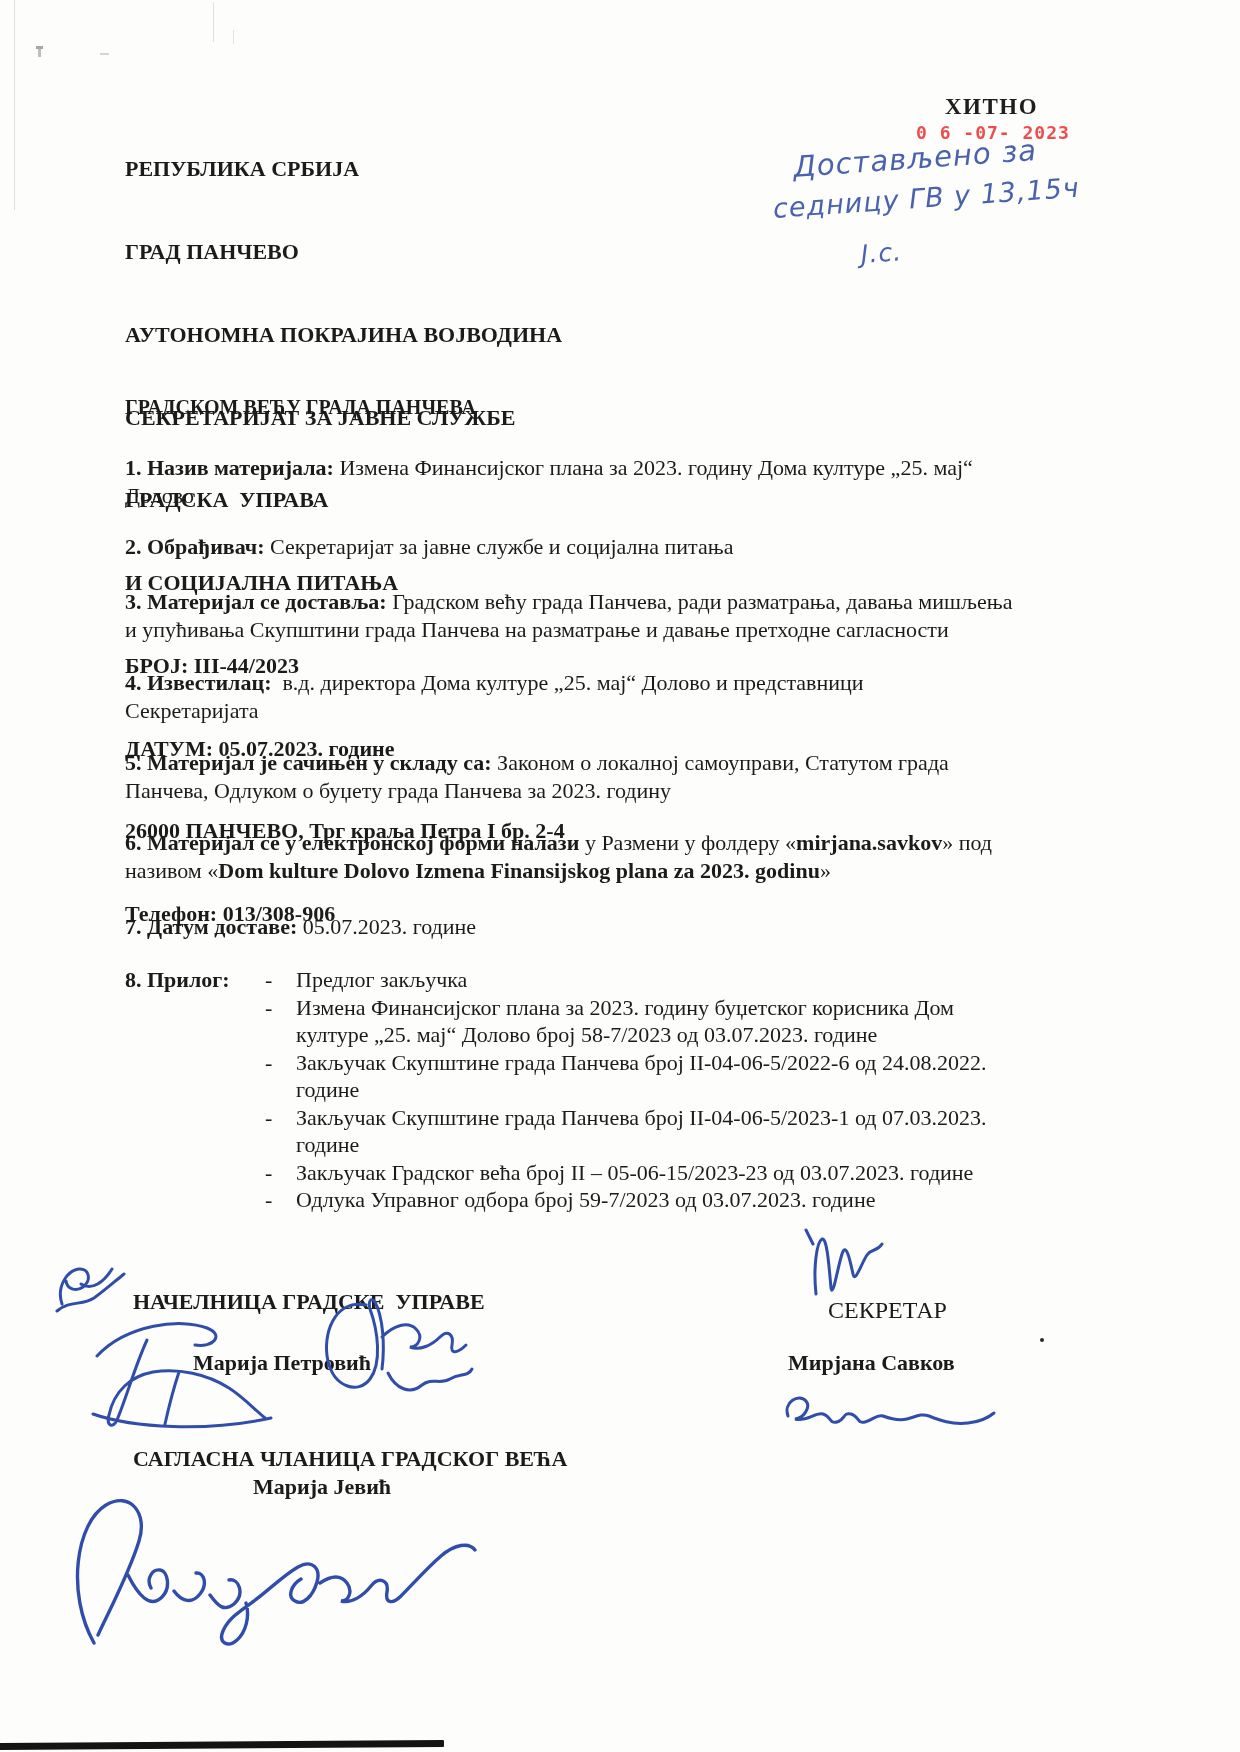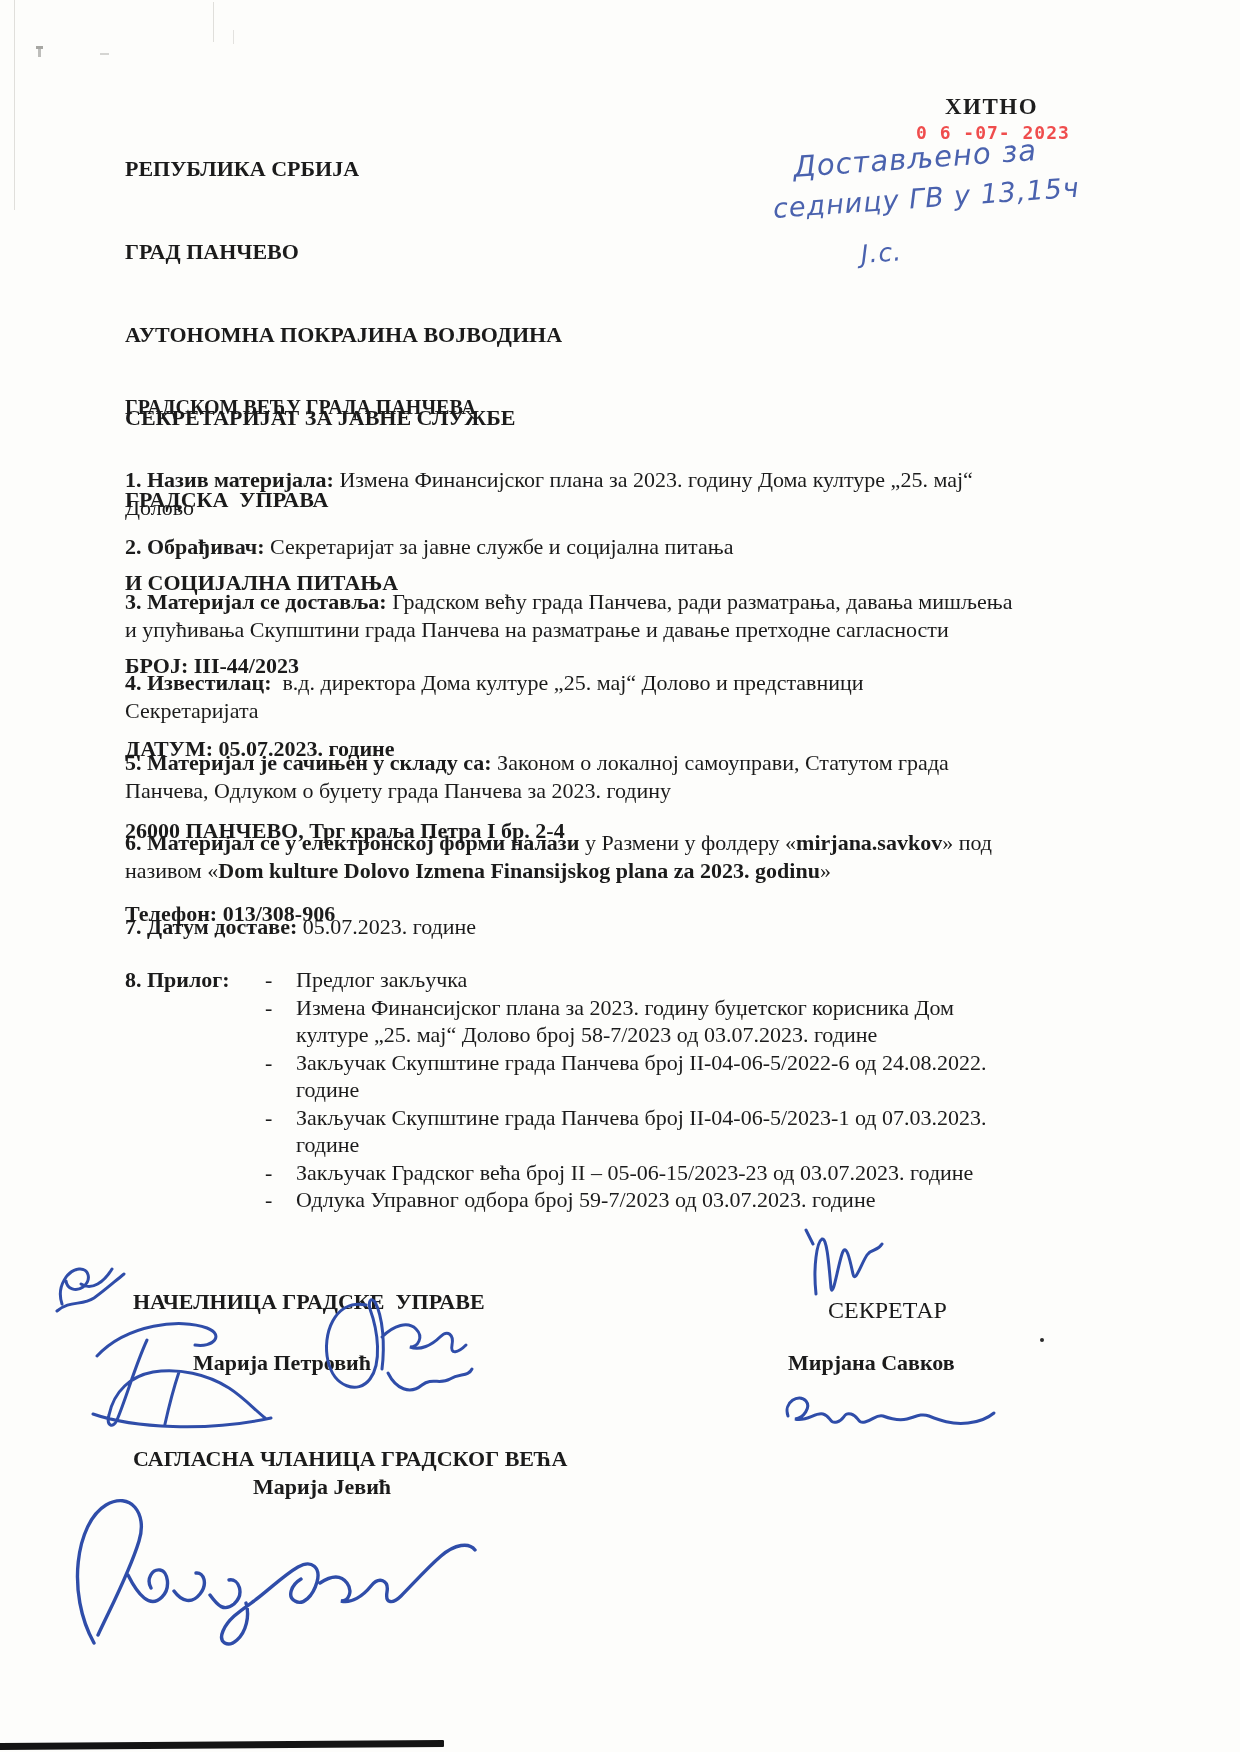--- a/index.html
+++ b/index.html
@@ -63,21 +63,21 @@
   </div>
 
   <div class="abs stamp-urgent">ХИТНО</div>
   <div class="abs stamp-date">0 6 -07- 2023</div>
   <div class="abs hand note1">Достављено за</div>
   <div class="abs hand note2">седницу ГВ у 13,15ч</div>
   <div class="abs hand note3">Ј.с.</div>
 
   <div class="abs addressee">ГРАДСКОМ ВЕЋУ ГРАДА ПАНЧЕВА</div>
 
-  <div class="abs para" style="top:466px;font-family:Liberation Serif, serif;">
+  <div class="abs para" style="top:454px;font-family:Liberation Serif, serif;">
     <div class="pline"><span class="b">1.</span> <span class="b">Назив материјала:</span> <span>Измена Финансијског плана за 2023. годину Дома културе „25. мај“</span></div>
     <div class="pline">Долово</div>
   </div>
 
   <div class="abs para" style="top:533px;">
     <div class="pline"><span class="b">2.</span> <span class="b">Обрађивач:</span> <span>Секретаријат за јавне службе и социјална питања</span></div>
   </div>
 
   <div class="abs para" style="top:588px;">
     <div class="pline"><span class="b">3.</span> <span class="b">Материјал се доставља:</span> <span>Градском већу града Панчева, ради разматрања, давања мишљења</span></div>

